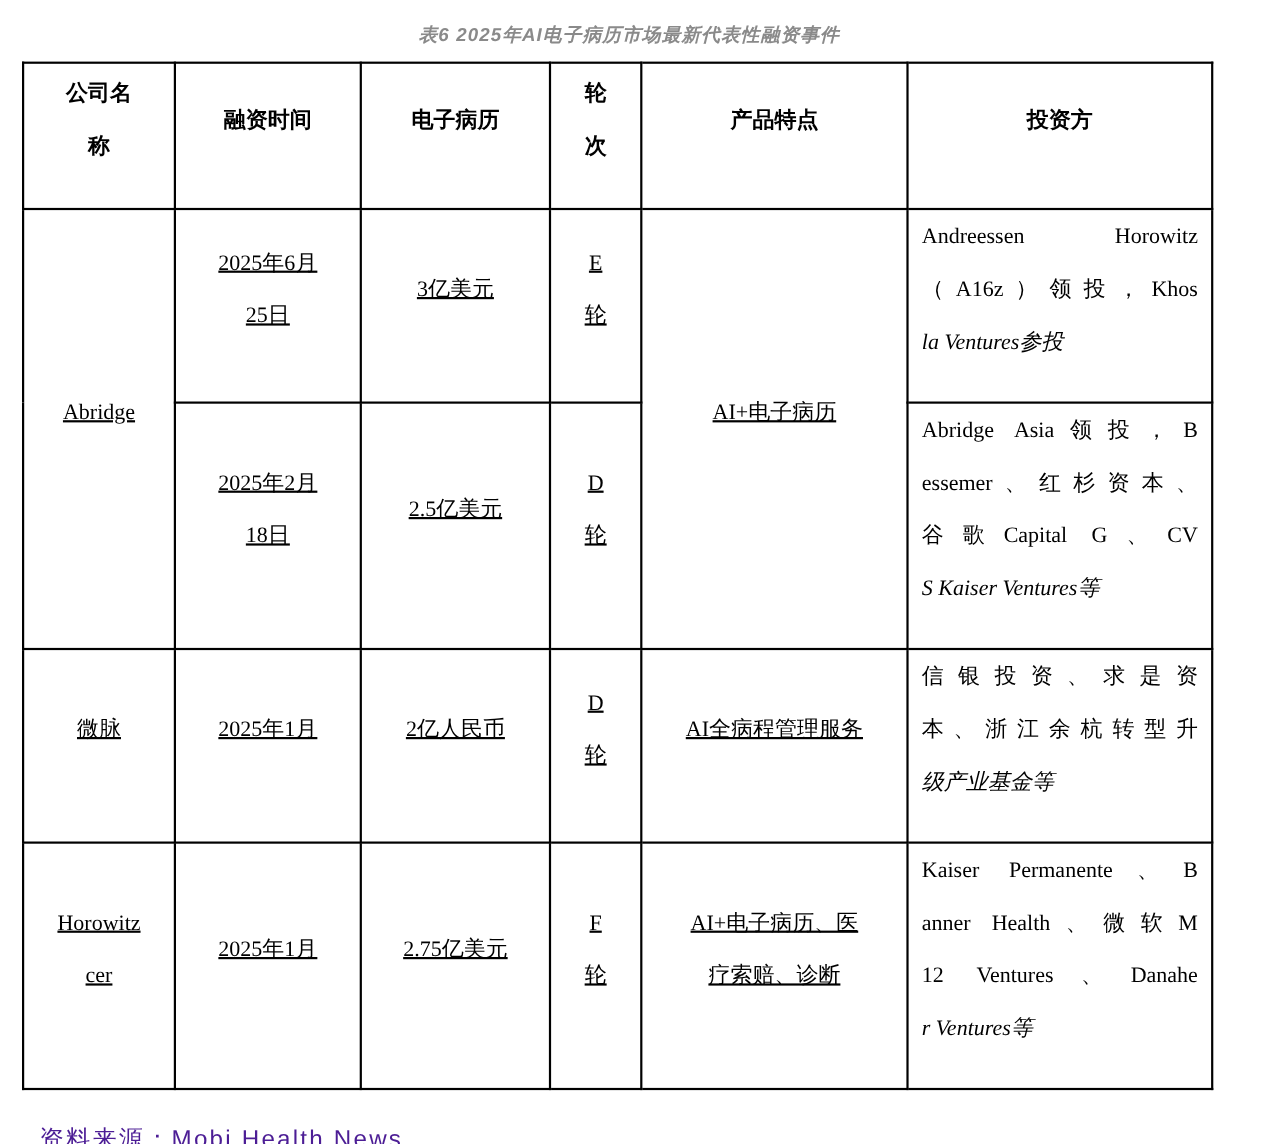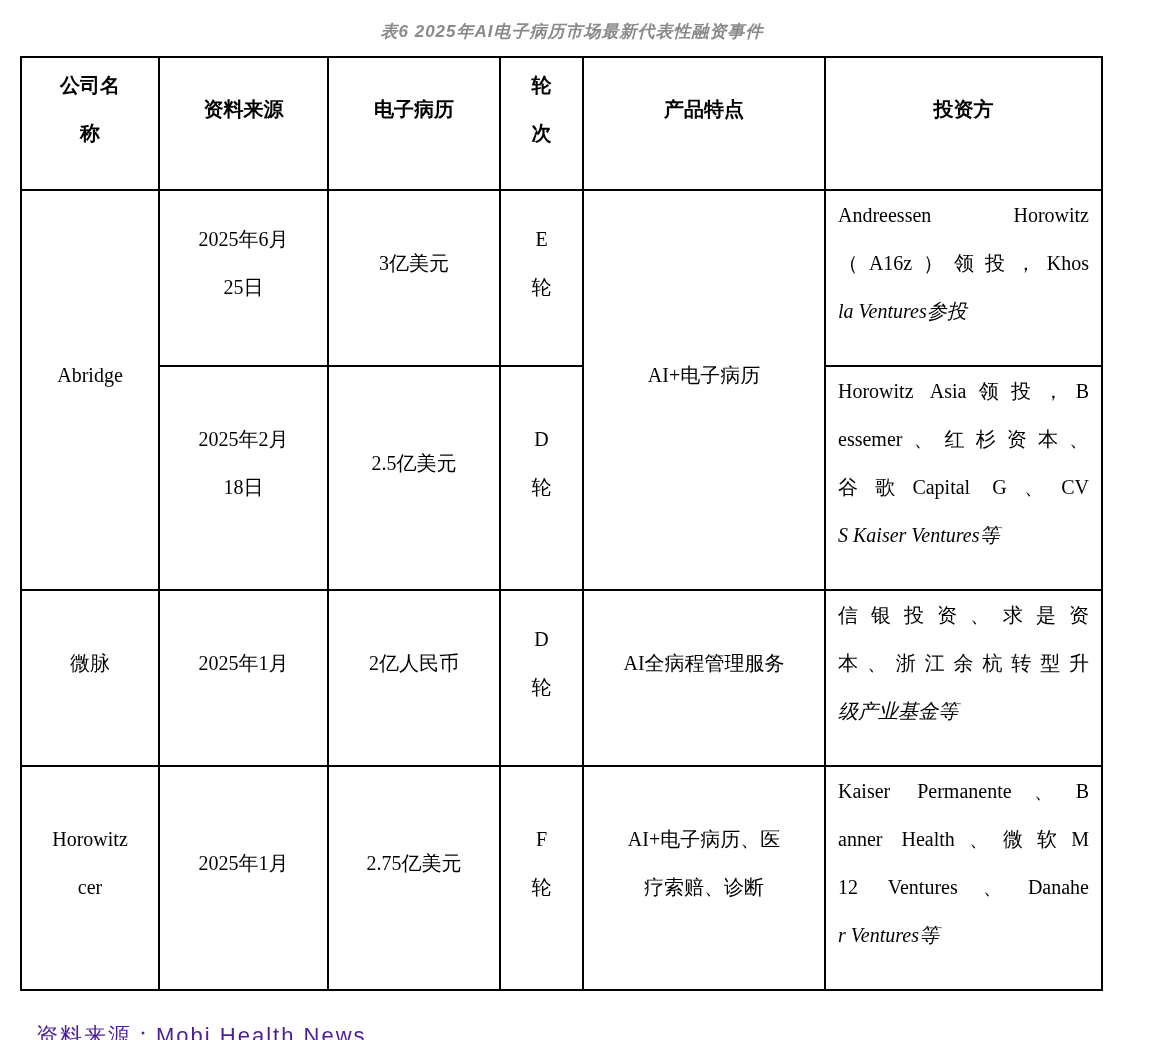--- a/index.html
+++ b/index.html
@@ -34,21 +34,21 @@
     border: 2px solid #000;
     vertical-align: middle;
     text-align: center;
     padding: 0 12px 30px 12px;
     overflow: hidden;
   }
   table.fin-table th {
     font-weight: bold;
     white-space: pre-line;
   }
-  td.pre { white-space: pre-line; }
+  td.pre { white-space: pre-line; text-decoration: underline; }
   td.inv {
     text-align: left;
     padding: 0 14px 30px 16px;
   }
   td.inv .tline {
     text-align: justify;
     text-align-last: justify;
   }
   td.inv .tline:last-child {
     text-align-last: left;
@@ -73,21 +73,21 @@
     <col style="width:169px">
     <col style="width:172px">
     <col style="width:83px">
     <col style="width:242px">
     <col style="width:277px">
   </colgroup>
   <tbody>
     <tr style="height:133px">
       <th>公司名
 称</th>
-      <th>资料来源</th>
+      <th>融资时间</th>
       <th>电子病历</th>
       <th>轮
 次</th>
       <th>产品特点</th>
       <th>投资方</th>
     </tr>
     <tr style="height:167px">
       <td class="pre" rowspan="2">Abridge</td>
       <td class="pre">2025年6月
 25日</td>
@@ -101,21 +101,21 @@
           <div class="tline">la Ventures参投</div>
         </td>
     </tr>
     <tr style="height:216px">
       <td class="pre">2025年2月
 18日</td>
       <td class="pre">2.5亿美元</td>
       <td class="pre">D
 轮</td>
       <td class="inv">
-          <div class="tline">Horowitz Asia领投，B</div>
+          <div class="tline">Abridge Asia领投，B</div>
           <div class="tline">essemer、红杉资本、</div>
           <div class="tline">谷歌Capital G、CV</div>
           <div class="tline">S Kaiser Ventures等</div>
         </td>
     </tr>
     <tr style="height:167px">
       <td class="pre">微脉</td>
       <td class="pre">2025年1月</td>
       <td class="pre">2亿人民币</td>
       <td class="pre">D

